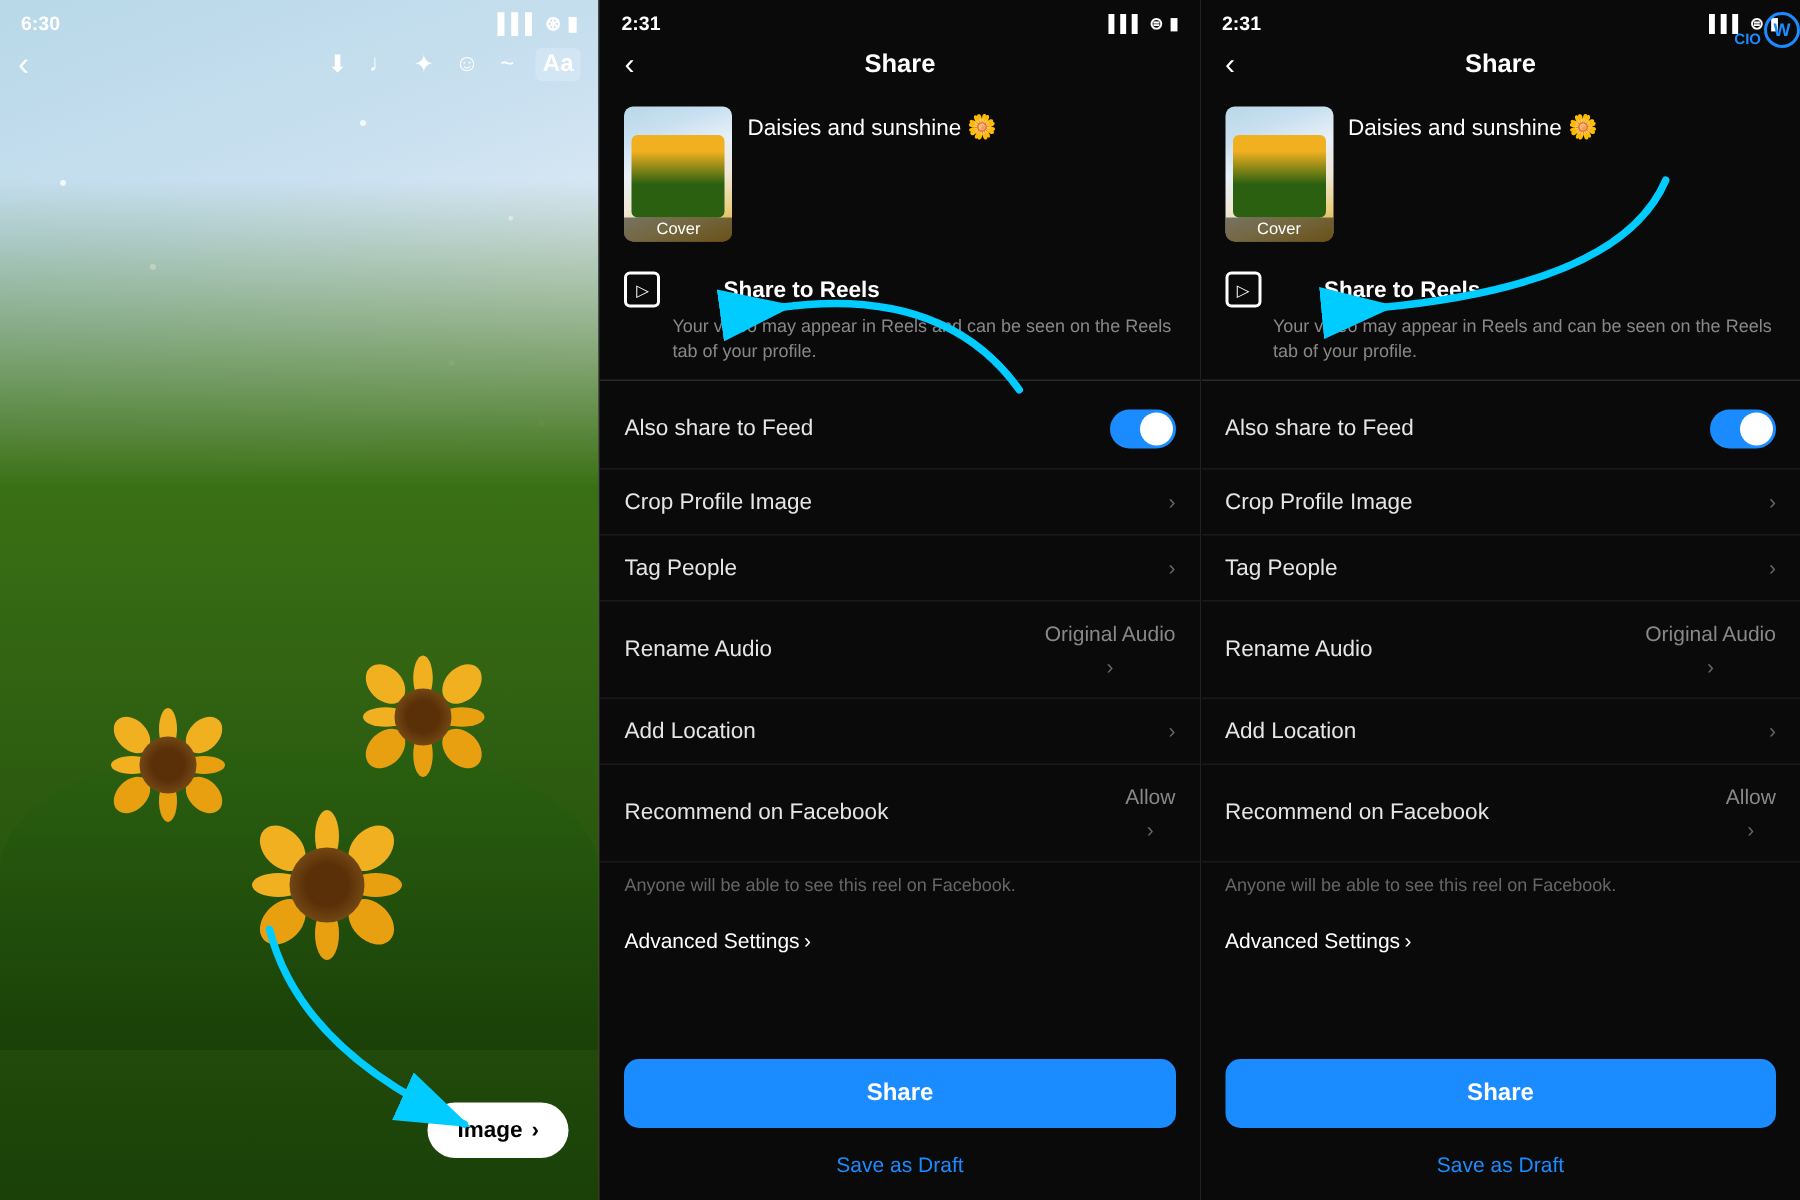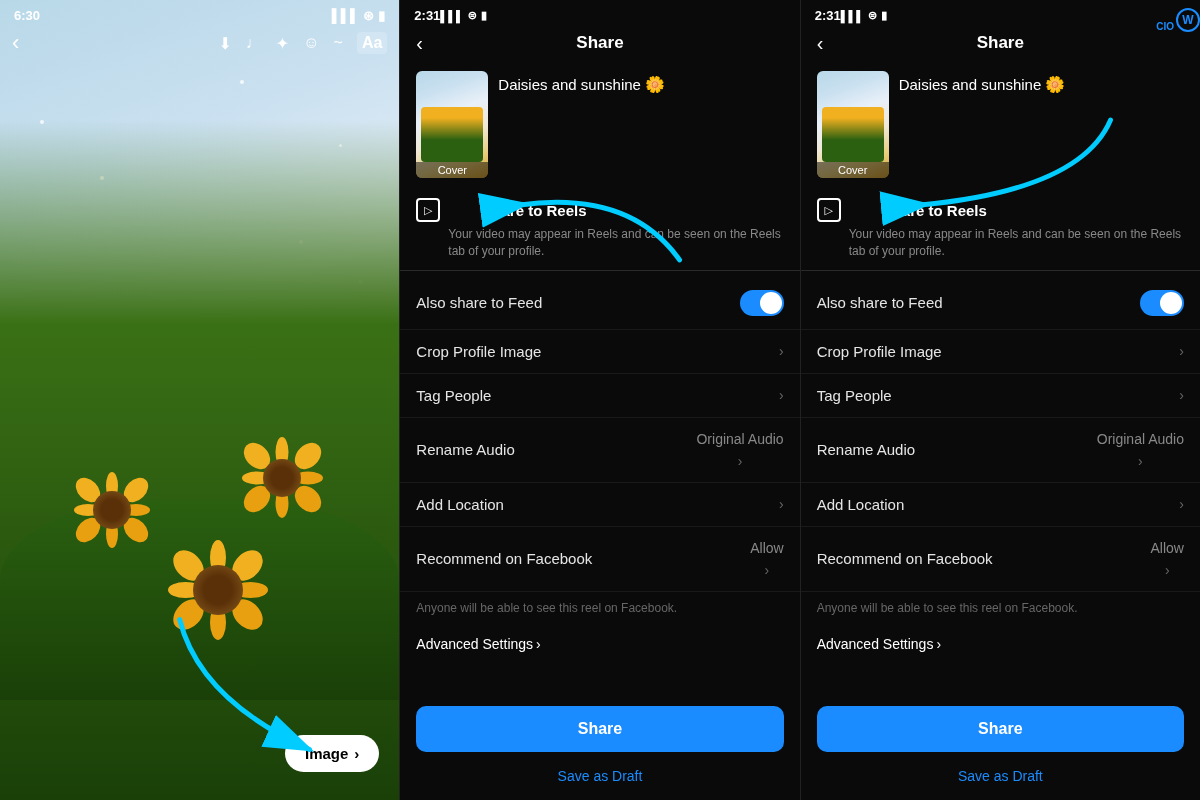--- a/index.html
+++ b/index.html
@@ -99,20 +99,21 @@
     
     .phone-dark {
       background: #0a0a0a;
       display: flex;
       flex-direction: column;
       height: 100%;
       position: relative;
     }
     .phone-status-dark {
       display: flex;
+      justify-content: space-between;
       align-items: center;
       padding: 8px 14px 4px;
       color: #fff;
       font-size: 13px;
       font-weight: 600;
     }
     .phone-status-dark .status-right {
       display: flex; gap: 4px; align-items: center;
     }
     .share-header {
@@ -129,21 +130,21 @@
     .share-header .title {
       color: #fff; font-size: 17px; font-weight: 600;
     }
     .share-preview {
       display: flex;
       align-items: flex-start;
       padding: 8px 16px 12px;
       gap: 10px;
     }
     .cover-thumb {
-      width: 72px; height: 107px;
+      width: 72px; height: 90px;
       background: linear-gradient(160deg, #b8d8e8 0%, #c9e0f0 20%, #e8f0f8 40%, #f0e8d8 60%, #e8d080 80%, #d4a030 100%);
       border-radius: 6px;
       position: relative;
       overflow: hidden;
       flex-shrink: 0;
     }
     .cover-thumb .cover-label {
       position: absolute;
       bottom: 0; left: 0; right: 0;
       background: rgba(0,0,0,0.5);

